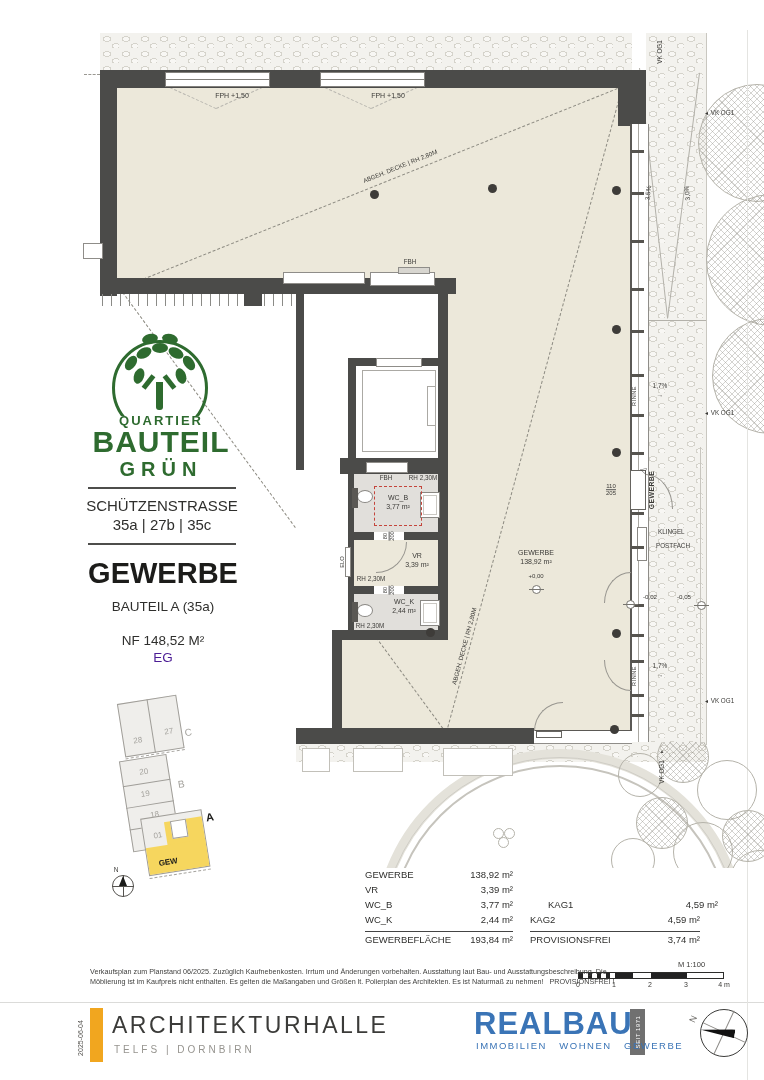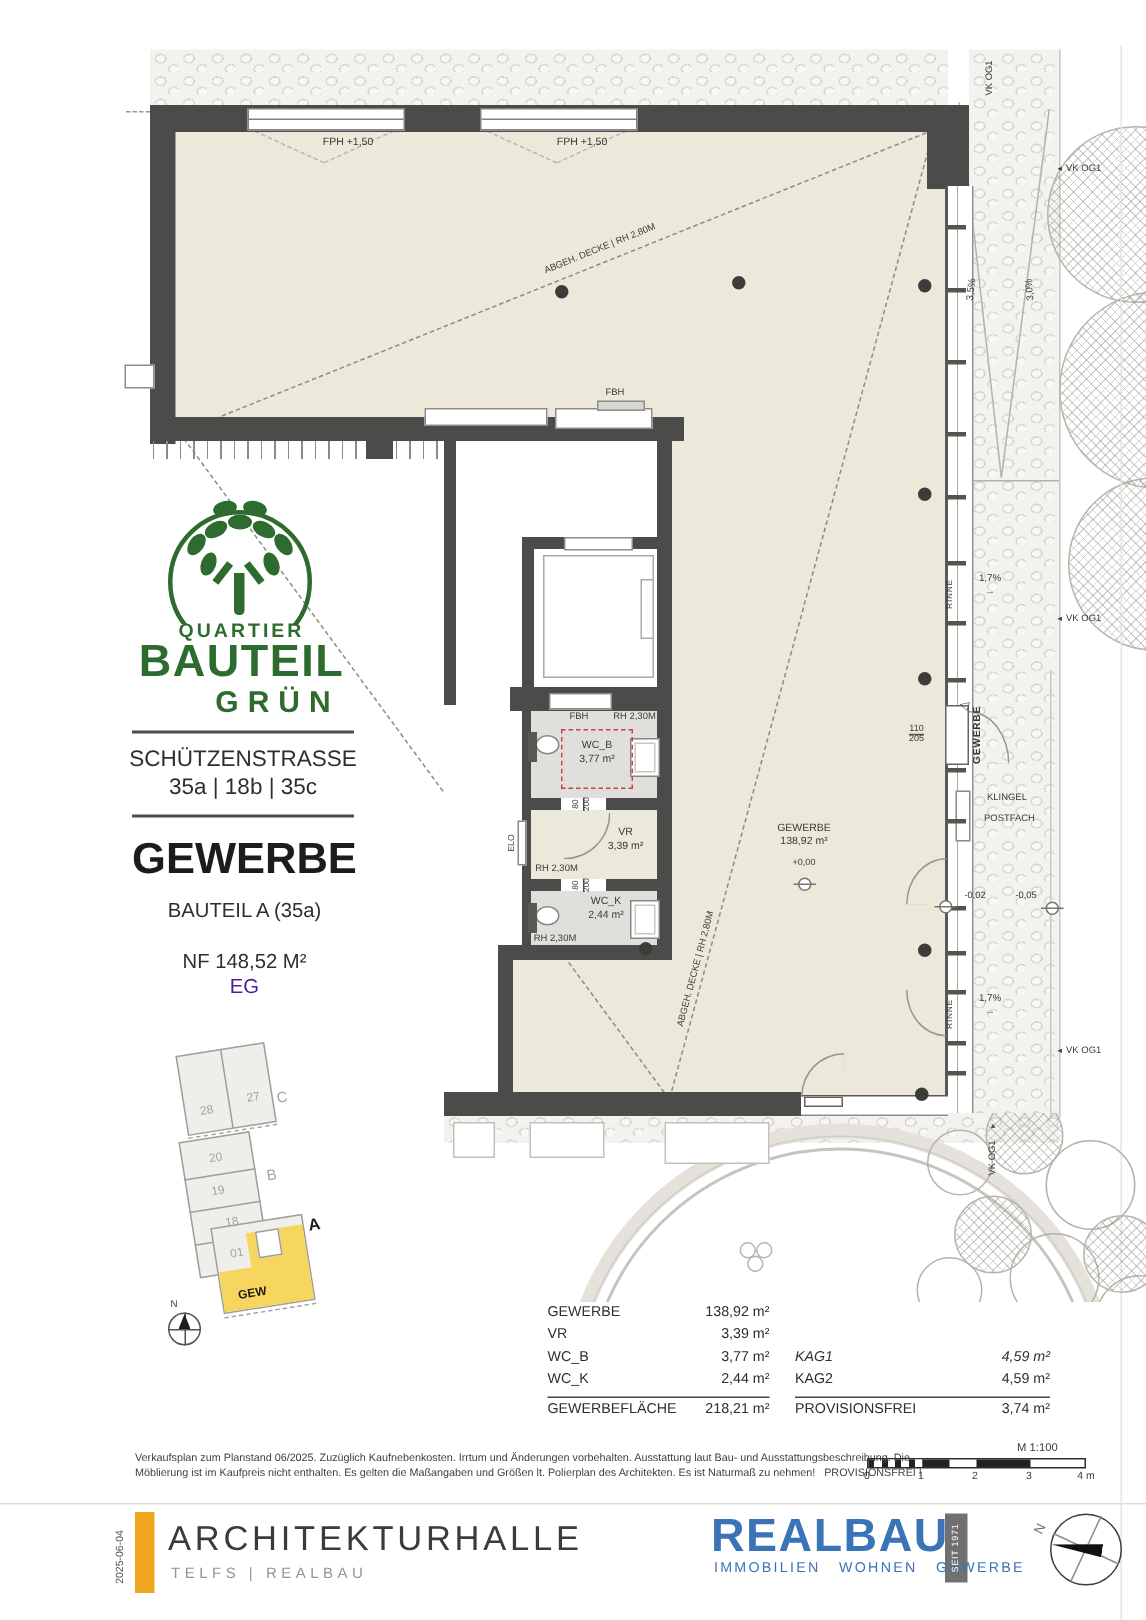--- a/index.html
+++ b/index.html
@@ -250,24 +250,24 @@
 <div class="leaf" style="left:136px;top:348px;transform:rotate(-28deg);"></div>
 <div class="leaf" style="left:168px;top:348px;transform:rotate(28deg);"></div>
 <div class="leaf" style="left:123px;top:358px;transform:rotate(-55deg);"></div>
 <div class="leaf" style="left:181px;top:358px;transform:rotate(55deg);"></div>
 <div class="leaf" style="left:142px;top:334px;transform:rotate(-12deg);"></div>
 <div class="leaf" style="left:162px;top:334px;transform:rotate(12deg);"></div>
 <div class="leaf" style="left:131px;top:371px;transform:rotate(-70deg);"></div>
 <div class="leaf" style="left:173px;top:371px;transform:rotate(70deg);"></div>
 <div class="lbl cc green" style="left:161px;top:421px;font-size:13px;font-weight:bold;letter-spacing:2px;z-index:7;">QUARTIER</div>
 <div class="lbl cc green" style="left:161px;top:442px;font-size:30px;font-weight:bold;letter-spacing:1px;z-index:7;">BAUTEIL</div>
-<div class="lbl cc green" style="left:161px;top:469px;font-size:20px;font-weight:bold;letter-spacing:6px;z-index:7;margin-left:24px;">GRÜN</div>
+<div class="lbl cc green" style="left:161px;top:469px;font-size:20px;font-weight:bold;letter-spacing:6px;z-index:7;">GRÜN</div>
 <div class="e" style="left:88px;top:487px;width:148px;height:2px;background:#4d4d4b;"></div>
 <div class="lbl cc" style="left:162px;top:506px;font-size:15px;color:#2f2f2d;">SCHÜTZENSTRASSE</div>
-<div class="lbl cc" style="left:162px;top:525px;font-size:15px;color:#2f2f2d;">35a | 18b | 35c</div>
+<div class="lbl cc" style="left:162px;top:525px;font-size:15px;color:#2f2f2d;">35a | 27b | 35c</div>
 <div class="e" style="left:88px;top:543px;width:148px;height:2px;background:#4d4d4b;"></div>
 <div class="lbl cc" style="left:163px;top:574px;font-size:29px;font-weight:bold;color:#1c1c1a;">GEWERBE</div>
 <div class="lbl cc" style="left:163px;top:607px;font-size:13.5px;color:#2f2f2d;">BAUTEIL A (35a)</div>
 <div class="lbl cc" style="left:163px;top:658px;font-size:13.5px;color:#4c1d95;">EG</div>
 <div class="lbl cc" style="left:163px;top:641px;font-size:13.5px;color:#2f2f2d;">NF 148,52 M²</div>
 
 <div class="e" style="left:88px;top:682px;width:150px;height:225px;z-index:2;">
   <div class="e" style="left:0;top:0;width:150px;height:225px;transform:rotate(-9deg);transform-origin:75px 115px;">
     <div class="sp" style="left:44px;top:16px;width:60px;height:54px;"></div>
     <div class="e" style="left:74px;top:16px;width:1px;height:54px;background:#a09e99;"></div>
@@ -297,22 +297,22 @@
   <div class="e" style="left:24px;top:204px;width:22px;height:1px;background:#55534f;"></div>
   <div class="e" style="left:31px;top:194px;width:8px;height:10px;background:#1c1c1a;clip-path:polygon(50% 0,100% 100%,0 100%);"></div>
   <div class="lbl cc" style="left:28px;top:188px;font-size:6.5px;">N</div>
 </div>
 
 <div class="e" style="left:365px;top:869px;width:340px;z-index:2;font-size:9.5px;color:#2f2f2d;">
   <div class="e" style="left:0;top:0;width:148px;"><span>GEWERBE</span><span style="position:absolute;right:0;">138,92 m²</span></div>
   <div class="e" style="left:0;top:15px;width:148px;"><span>VR</span><span style="position:absolute;right:0;">3,39 m²</span></div>
   <div class="e" style="left:0;top:30px;width:148px;"><span>WC_B</span><span style="position:absolute;right:0;">3,77 m²</span></div>
   <div class="e" style="left:0;top:45px;width:148px;"><span>WC_K</span><span style="position:absolute;right:0;">2,44 m²</span></div>
-  <div class="e" style="left:0;top:62px;width:148px;border-top:1px solid #444;padding-top:2px;"><span>GEWERBEFLÄCHE</span><span style="position:absolute;right:0;top:2px;">218,21 m²</span></div>
-  <div class="e" style="left:165px;top:30px;width:170px;font-style:italic;"><span>KAG1</span><span style="position:absolute;right:0;">4,59 m²</span></div>
+  <div class="e" style="left:0;top:62px;width:148px;border-top:1px solid #444;padding-top:2px;"><span>GEWERBEFLÄCHE</span><span style="position:absolute;right:0;top:2px;">193,84 m²</span></div>
+  <div class="e" style="left:183px;top:30px;width:170px;"><span>KAG1</span><span style="position:absolute;right:0;">4,59 m²</span></div>
   <div class="e" style="left:165px;top:45px;width:170px;"><span>KAG2</span><span style="position:absolute;right:0;">4,59 m²</span></div>
   <div class="e" style="left:165px;top:62px;width:170px;border-top:1px solid #444;padding-top:2px;"><span>PROVISIONSFREI</span><span style="position:absolute;right:0;top:2px;">3,74 m²</span></div>
 </div>
 
 <div class="lbl" style="left:678px;top:961px;font-size:7.5px;">M 1:100</div>
 <div class="e" style="left:578px;top:972px;width:144px;height:5px;border:1px solid #2d2d2b;box-sizing:content-box;background:#fff;">
   <div class="e" style="left:0;top:0;width:36px;height:5px;background:repeating-linear-gradient(90deg,#222 0 4px,#fff 4px 9px);"></div>
   <div class="e" style="left:36px;top:0;width:18px;height:5px;background:#222;"></div>
   <div class="e" style="left:72px;top:0;width:36px;height:5px;background:#222;"></div>
 </div>
@@ -323,21 +323,21 @@
 <div class="lbl cc" style="left:724px;top:985px;font-size:7px;">4 m</div>
 
 <div class="lbl" style="left:90px;top:968px;font-size:7.2px;color:#3f3f3d;white-space:pre;">Verkaufsplan zum Planstand 06/2025. Zuzüglich Kaufnebenkosten. Irrtum und Änderungen vorbehalten. Ausstattung laut Bau- und Ausstattungsbeschreibung. Die</div>
 <div class="lbl" style="left:90px;top:978px;font-size:7.2px;color:#3f3f3d;white-space:pre;">Möblierung ist im Kaufpreis nicht enthalten. Es gelten die Maßangaben und Größen lt. Polierplan des Architekten. Es ist Naturmaß zu nehmen!   PROVISIONSFREI !</div>
 
 <div class="e" style="left:0;top:1002px;width:764px;height:1px;background:#dbdbd9;"></div>
 <div class="e" style="left:747px;top:30px;width:1px;height:1050px;background:#e4e4e1;"></div>
 <div class="lbl vv" style="left:81px;top:1038px;font-size:7px;color:#55534f;">2025-06-04</div>
 <div class="e" style="left:90px;top:1008px;width:13px;height:54px;background:#f1a61f;"></div>
 <div class="lbl" style="left:112px;top:1012px;font-size:23px;color:#3b3b39;letter-spacing:2.5px;">ARCHITEKTURHALLE</div>
-<div class="lbl" style="left:114px;top:1044px;font-size:10px;color:#96948f;letter-spacing:3px;">TELFS | REALBAU</div>
+<div class="lbl" style="left:114px;top:1044px;font-size:10px;color:#96948f;letter-spacing:3px;">TELFS | DORNBIRN</div>
 <div class="lbl" style="left:474px;top:1006px;font-size:31px;font-weight:bold;color:#3a74b6;letter-spacing:1px;">REALBAU</div>
 <div class="lbl" style="left:476px;top:1041px;font-size:9.5px;color:#3a74b6;letter-spacing:1.5px;white-space:pre;">IMMOBILIEN   WOHNEN   GEWERBE</div>
 <div class="e" style="left:630px;top:1009px;width:15px;height:46px;background:#707070;"></div>
 <div class="lbl vv" style="left:638px;top:1032px;font-size:6px;color:#fff;letter-spacing:.5px;">SEIT 1971</div>
 <div class="e" style="left:700px;top:1009px;width:48px;height:48px;border:1.5px solid #3c3c3a;border-radius:50%;box-sizing:border-box;"></div>
 <div class="e" style="left:700px;top:1032px;width:48px;height:1px;background:#8d8b87;transform:rotate(25deg);"></div>
 <div class="e" style="left:700px;top:1032px;width:48px;height:1px;background:#8d8b87;transform:rotate(115deg);"></div>
 <div class="e" style="left:701px;top:1026px;width:34px;height:11px;background:#111;clip-path:polygon(0 55%,100% 10%,100% 90%);transform:rotate(8deg);"></div>
 <div class="lbl" style="left:690px;top:1014px;font-size:9px;color:#6d6b67;transform:rotate(-65deg);">N</div>
 

